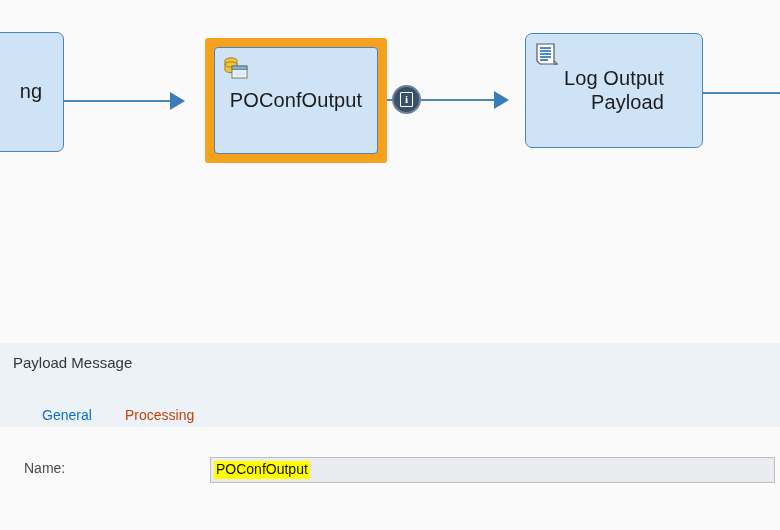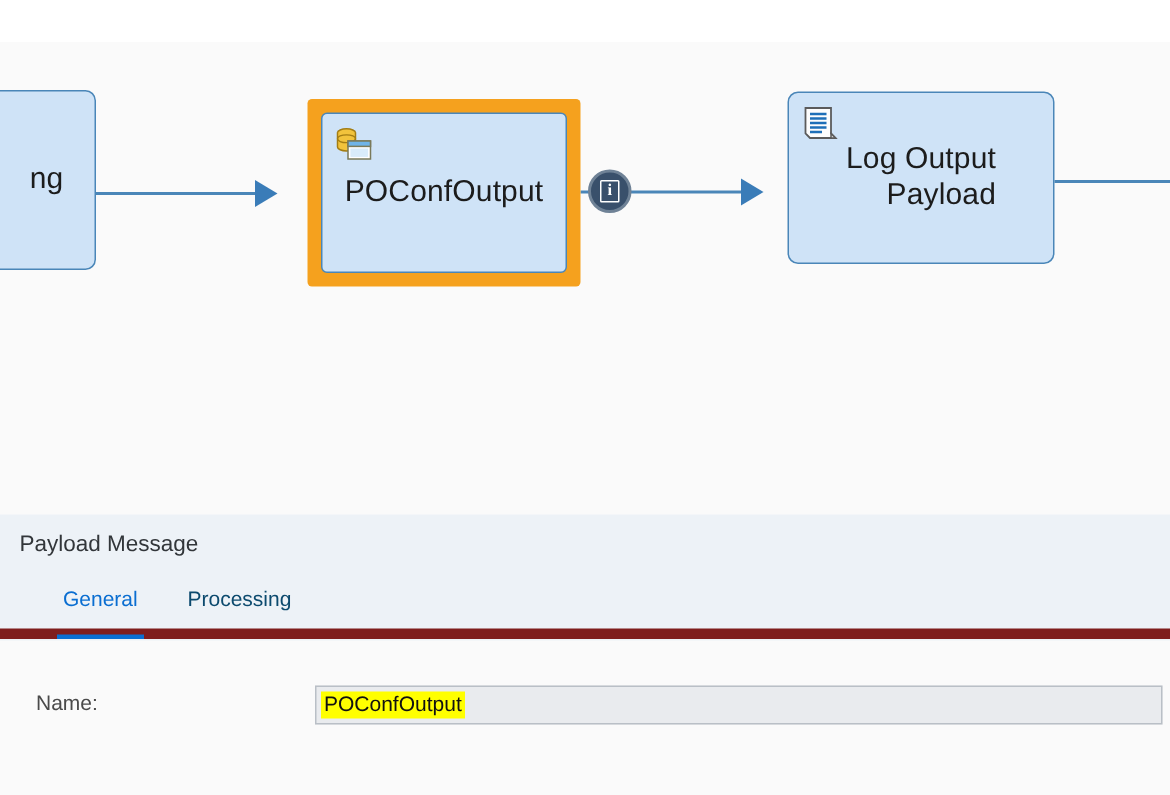--- a/index.html
+++ b/index.html
@@ -19,21 +19,20 @@
   }
 
   
   .canvas {
     position: absolute;
     left: 0; top: 0;
     width: 780px;
     height: 343px;
     background: #fafafa;
     overflow: hidden;
-    margin-top: 28px;
   }
 
   .connector-line {
     position: absolute;
     height: 2px;
     background: #4a86b8;
   }
 
   .arrow-head {
     position: absolute;
@@ -159,32 +158,32 @@
     position: absolute;
     left: 13px;
     top: 11px;
     font-size: 15px;
     color: #32363a;
   }
 
   .tabstrip {
     position: absolute;
     left: 0;
-    top: 48px;
+    top: 64px;
     width: 780px;
     height: 35px;
     border-bottom: 7px solid #7f1d1d;
   }
 
   .tab {
     position: absolute;
     top: 0;
     height: 35px;
     font-size: 14px;
-    color: #0c4a6e;
+    color: #c2410c;
     padding: 0 4px;
     cursor: pointer;
   }
   .tab.active {
     color: #0a6ed1;
     border-bottom: 3px solid #0a6ed1;
   }
   .tab-general { left: 38px; }
   .tab-processing { left: 121px; }
 

